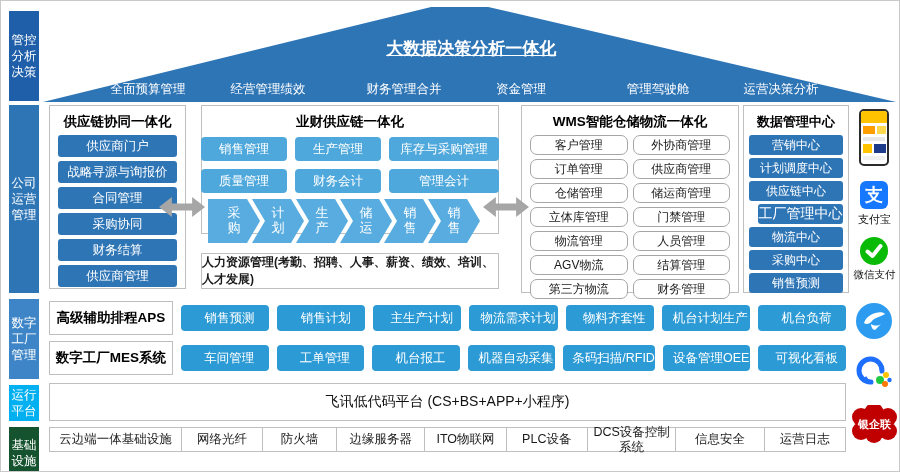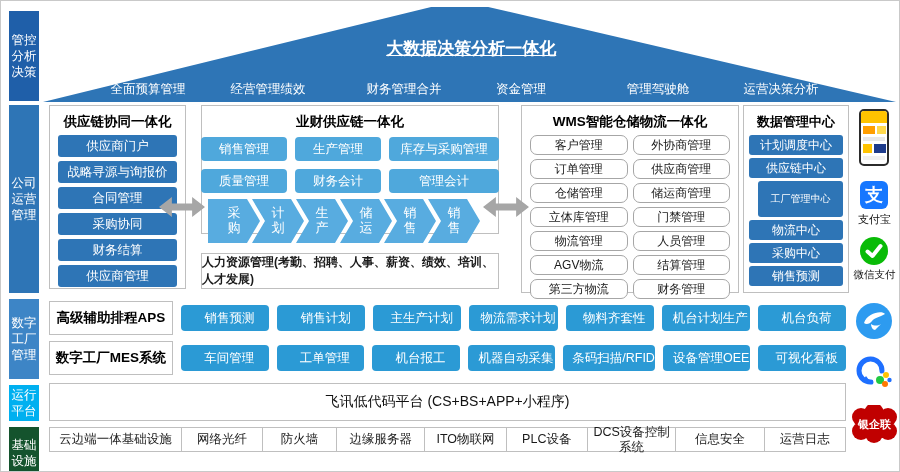--- a/index.html
+++ b/index.html
@@ -157,23 +157,24 @@
       <div class="btn-wms">AGV物流</div>
       <div class="btn-wms">结算管理</div>
       <div class="btn-wms">第三方物流</div>
       <div class="btn-wms">财务管理</div>
     </div>
   </div>
 
   <div class="abs box" style="left:742px;top:104px;width:106px;height:188px;">
     <div class="col-title" style="font-size:13px;">数据管理中心</div>
     <div class="stack" style="gap:3px;padding:0 5px;">
+      <div class="btn btn-dark" style="height:20px;font-size:12px;">营销中心</div>
       <div class="btn btn-dark" style="height:20px;font-size:12px;">计划调度中心</div>
       <div class="btn btn-dark" style="height:20px;font-size:12px;">供应链中心</div>
-      <div class="btn btn-dark" style="height:36px;font-size:10px;margin-left:9px;">工厂管理中心</div>
+      <div class="btn btn-dark" style="height:20px;font-size:14px;margin-left:9px;">工厂管理中心</div>
       <div class="btn btn-dark" style="height:20px;font-size:12px;">物流中心</div>
       <div class="btn btn-dark" style="height:20px;font-size:12px;">采购中心</div>
       <div class="btn btn-dark" style="height:20px;font-size:12px;">销售预测</div>
     </div>
   </div>
 
   <div class="abs phone">
     <div class="p1"></div>
       <div class="p2"></div>
       <div class="p3"></div>

